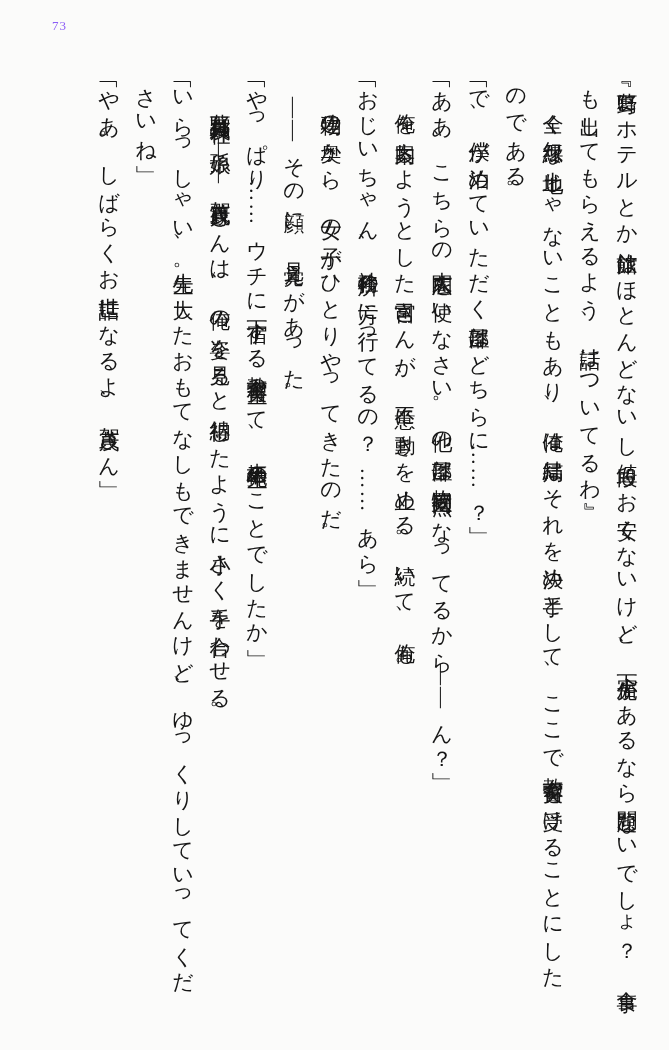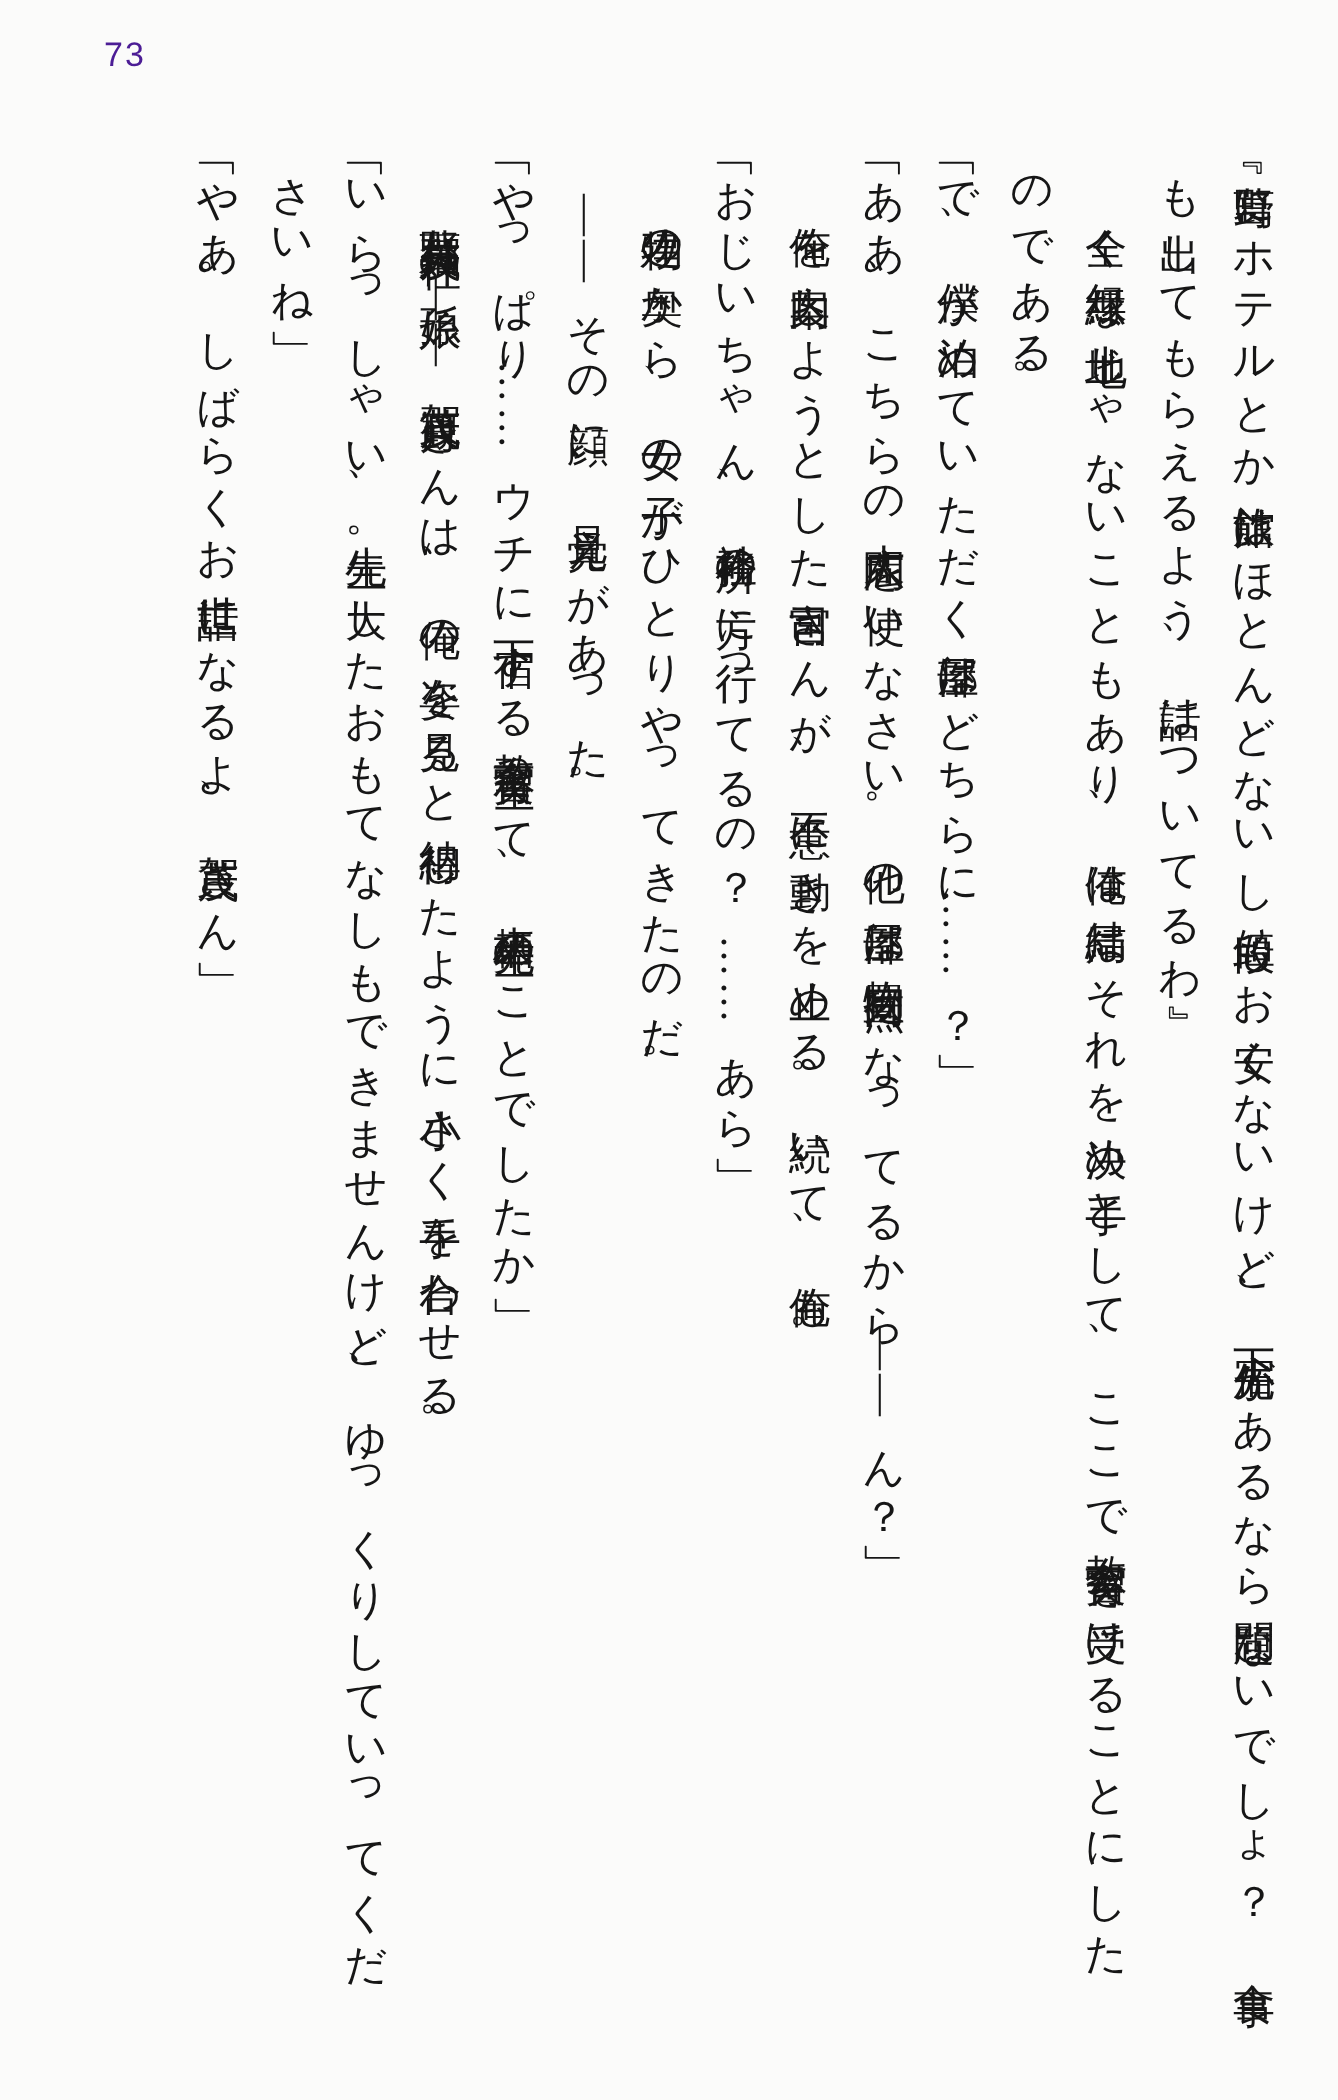--- a/index.html
+++ b/index.html
@@ -16,24 +16,24 @@
   .book-page {
     position: relative;
     width: 669px;
     height: 1050px;
     background: #fbfbfa;
   }
   .page-number {
     position: absolute;
     top: 18px;
     left: 52px;
-    font-size: 17px;
+    font-size: 13px;
     letter-spacing: 1px;
-    color: #4c1d95;
-    font-family: Liberation Sans, sans-serif;
+    color: #8b5cf6;
+    font-family: Liberation Serif, serif;
   }
   .text-area {
     position: absolute;
     top: 74px;
     right: 24px;
     height: 926px;
     writing-mode: vertical-rl;
     text-orientation: mixed;
     color: #161616;
     font-size: 21px;

